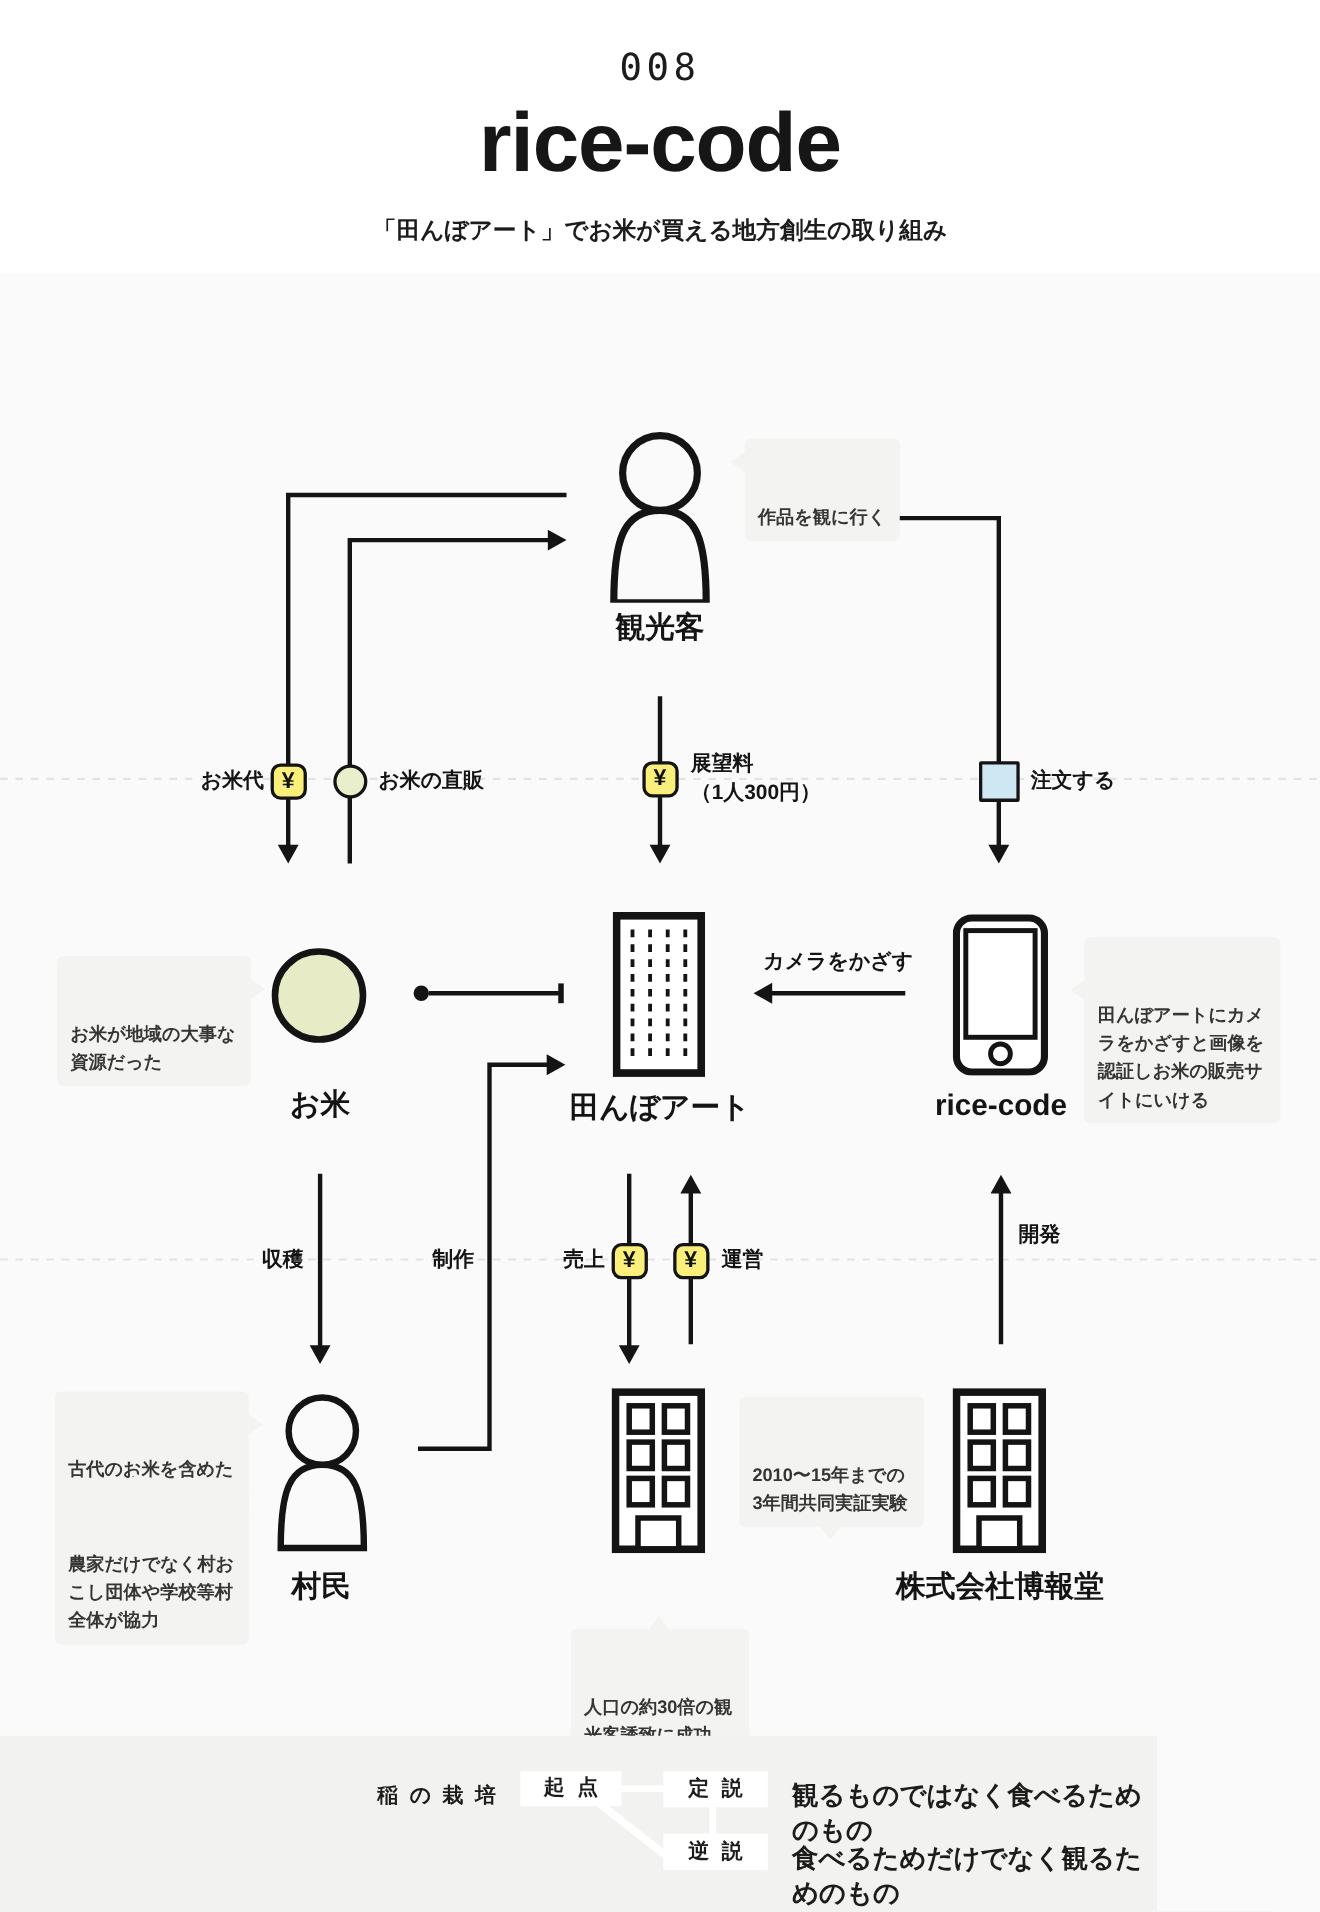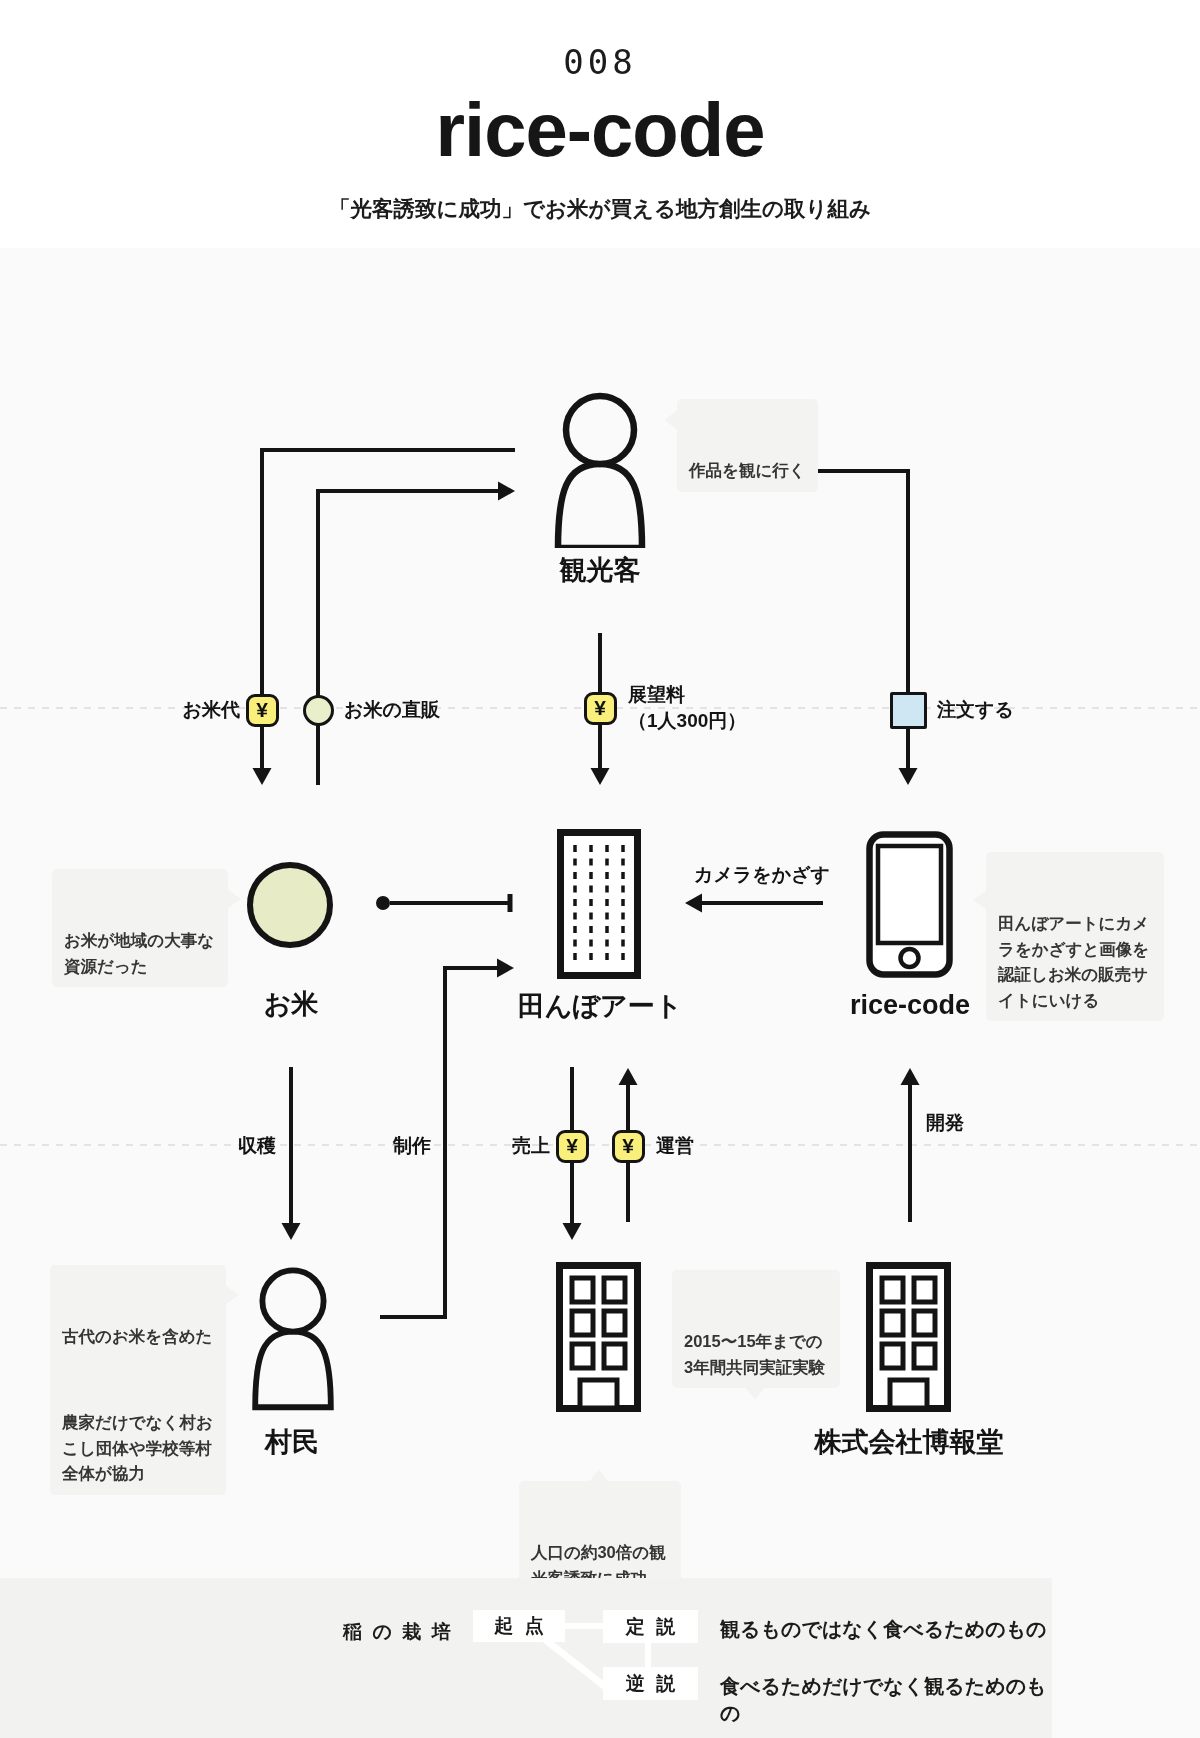--- a/index.html
+++ b/index.html
@@ -28,21 +28,21 @@
     font-size:21.5px; font-weight:700; color:#1c1c1c;
   }
 
   
   .footer-band { position:absolute; left:0; top:1578px; width:1052px; height:160px; background:#f2f2f0; }
   .foot-label { position:absolute; font-size:19px; font-weight:800; color:#1c1c1c; }
   .foot-box {
     position:absolute; background:#ffffff; text-align:center;
     font-size:19px; font-weight:800; color:#1c1c1c;
   }
-  .foot-text { position:absolute; font-size:20px; font-weight:700; color:#1c1c1c; }
+  .foot-text { position:absolute; font-size:24px; font-weight:700; color:#1c1c1c; }
 
   
   .node-label { position:absolute; text-align:center; font-size:27px; font-weight:800; color:#141414; }
   .edge-label { position:absolute; font-size:19px; font-weight:800; color:#141414; white-space:pre-line; line-height:1.35; }
   .ra { text-align:right; }
 
   
   .yen {
     position:absolute; width:33px; height:33px; background:#f9ef7a;
     border:3.5px solid #141414; border-radius:9px;
@@ -76,21 +76,21 @@
   svg.lines { position:absolute; left:0; top:0; }
 </style>
 </head>
 <body>
 
 <div id="stage">
 
   <div class="header">
     <div class="page-num">008</div>
     <div class="page-title">rice-code</div>
-    <div class="page-subtitle">「光客誘致に成功」でお米が買える地方創生の取り組み</div>
+    <div class="page-subtitle">「田んぼアート」でお米が買える地方創生の取り組み</div>
   </div>
 
   <svg class="lines" width="1200" height="1738" viewBox="0 0 1200 1738">
     <g stroke="#e3e3df" stroke-width="2" stroke-dasharray="7 7">
       <line x1="0" y1="708" x2="1200" y2="708"></line>
     </g>
     <g stroke="#e3e3df" stroke-width="2" stroke-dasharray="7 7">
       <line x1="0" y1="1145" x2="1200" y2="1145"></line>
     </g>
 
@@ -233,21 +233,21 @@
 
   <div class="bubble" style="left:50px; top:1351px; width:176px;">
     <div class="tail tail-up" style="left:64px;"></div>
     <span>農家だけでなく村お
 こし団体や学校等村
 全体が協力</span>
   </div>
 
   <div class="bubble" style="left:672px; top:1270px; width:168px;">
     <div class="tail tail-down" style="left:73px;"></div>
-    <span>2015〜15年までの
+    <span>2010〜15年までの
 3年間共同実証実験</span>
   </div>
 
 
   <div class="bubble" style="left:519px; top:1481px; width:162px;">
     <div class="tail tail-up" style="left:70px;"></div>
     <span>人口の約30倍の観
 光客誘致に成功</span>
   </div>
 

